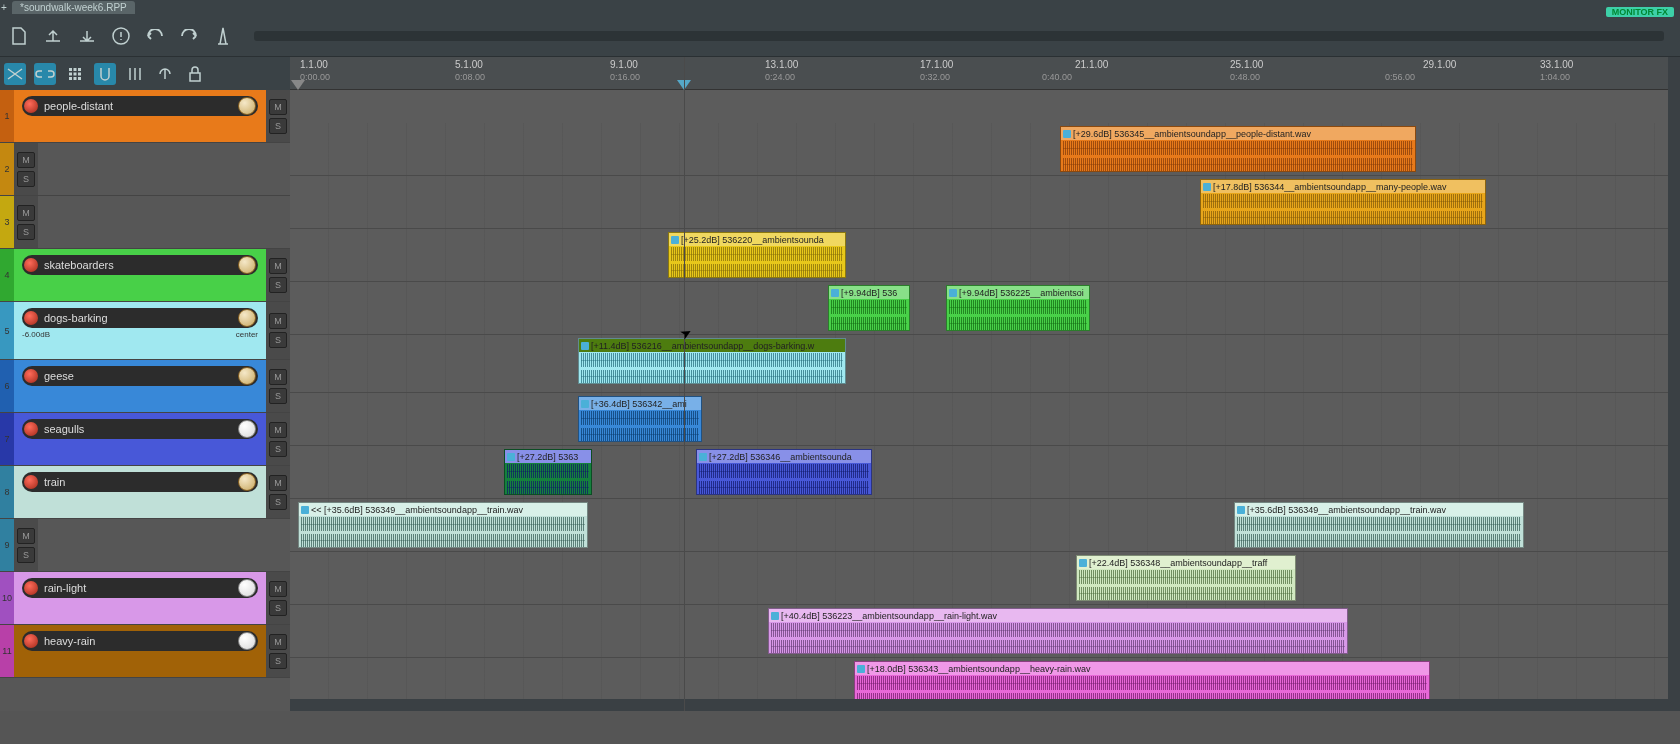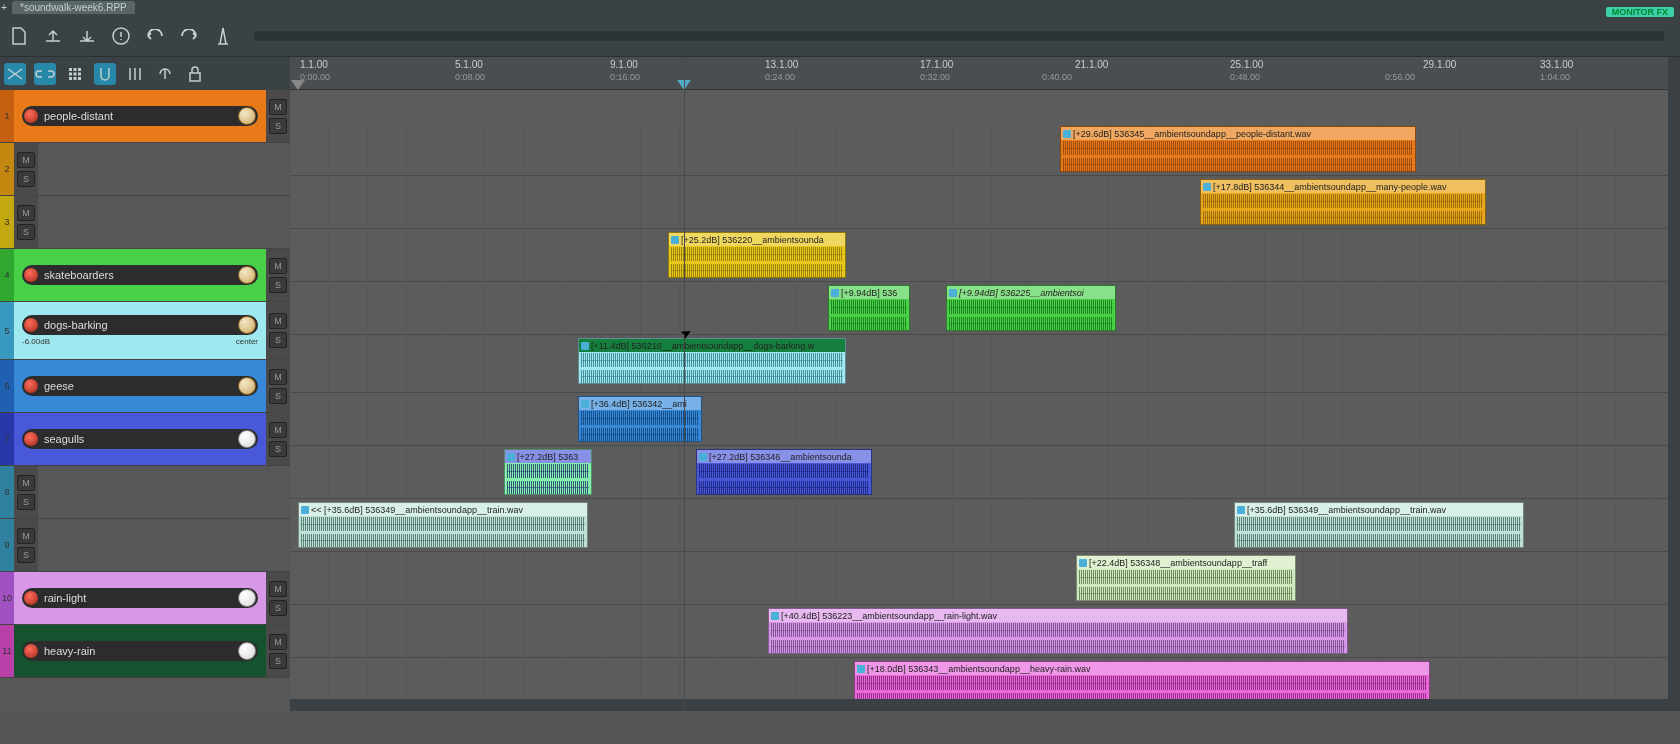--- a/index.html
+++ b/index.html
@@ -15,21 +15,21 @@
 .tool-icon svg { stroke: #c0d0d0; fill: none; }
 .tool-active { background: #2888aa; border-radius: 3px; }
 
 .hscroll-area { flex: 1; height: 10px; background: #2c3336; margin: 0 8px; border-radius: 3px; }
 
 .main { display: flex; height: 654px; }
 .left-panel { width: 290px; background: #575757; display: flex; flex-direction: column; }
 .track-row { display: flex; height: 53px; border-bottom: 1px solid #444; }
 .track-row.selected { height: 58px; }
 .track-num { width: 14px; display: flex; align-items: center; justify-content: center; font-size: 9px; color: #333; }
-.track-body { flex: 1; display: flex; flex-direction: column; justify-content: center; padding: 18px 8px; position: relative; }
+.track-body { flex: 1; display: flex; flex-direction: column; justify-content: flex-start; padding: 6px 8px; position: relative; }
 .track-ctrl { display: flex; align-items: center; background: #2c2c2c; border-radius: 10px; height: 20px; padding: 2px; }
 .rec-dot { width: 14px; height: 14px; border-radius: 50%; background: radial-gradient(circle at 40% 35%, #ff6b5a, #a02818); margin-right: 6px; flex-shrink: 0; }
 .track-name { flex: 1; font-size: 11px; color: #ddd; }
 .knob { width: 18px; height: 18px; border-radius: 50%; background: radial-gradient(circle at 35% 30%, #f5e8c8, #c8a860); border: 1px solid #886020; flex-shrink: 0; }
 .knob.white { background: radial-gradient(circle at 35% 30%, #fff, #d8d8d8); border: 1px solid #888; }
 .track-sub { font-size: 8px; color: #333; margin-top: 2px; display: flex; justify-content: space-between; }
 .ms-col { width: 24px; background: #4a4a4a; display: flex; flex-direction: column; justify-content: center; align-items: center; gap: 3px; }
 .ms-btn { width: 18px; height: 16px; background: #3a3a3a; border: 1px solid #222; border-radius: 2px; font-size: 9px; color: #999; display: flex; align-items: center; justify-content: center; cursor: pointer; }
 
 .timeline-area { flex: 1; position: relative; background: #5c5c5c; overflow: hidden; }
@@ -235,20 +235,28 @@
       </div>
 
     </div>
     <div class="ms-col">
       <div class="ms-btn">M</div>
       <div class="ms-btn">S</div>
     </div>
         </div>
         <div class="track-row" style="height: 53px;">
     <div class="track-num" style="background:#3080a0">8</div>
+    <div class="track-body" style="background:#c0e0d8">
+      <div class="track-ctrl">
+        <div class="rec-dot"></div>
+        <div class="track-name">train</div>
+        <div class="knob "></div>
+      </div>
+
+    </div>
     <div class="ms-col">
       <div class="ms-btn">M</div>
       <div class="ms-btn">S</div>
     </div>
         </div>
         <div class="track-row" style="height: 53px;">
     <div class="track-num" style="background:#3080a0">9</div>
     <div class="ms-col">
       <div class="ms-btn">M</div>
       <div class="ms-btn">S</div>
@@ -264,21 +272,21 @@
       </div>
 
     </div>
     <div class="ms-col">
       <div class="ms-btn">M</div>
       <div class="ms-btn">S</div>
     </div>
         </div>
         <div class="track-row" style="height: 53px;">
     <div class="track-num" style="background:#b840a8">11</div>
-    <div class="track-body" style="background:#14532d">
+    <div class="track-body" style="background:#a16207">
       <div class="track-ctrl">
         <div class="rec-dot"></div>
         <div class="track-name">heavy-rain</div>
         <div class="knob white"></div>
       </div>
 
     </div>
     <div class="ms-col">
       <div class="ms-btn">M</div>
       <div class="ms-btn">S</div>
@@ -355,51 +363,51 @@
         <div class="clip" style="left: 538px; width: 82px; top: 195px; background: rgb(72, 208, 72);">
           <div class="clip-header" style="background:#88e088">
             <span class="clip-badge"></span>
             <span>[+9.94dB] 536</span>
           </div>
           <div class="clip-wave" style="color:#106810">
             <div class="wave-line l1"></div>
             <div class="wave-line l2"></div>
           </div>
         </div>
-        <div class="clip" style="left: 656px; width: 170px; top: 195px; background: rgb(72, 208, 72); font-style: italic;">
+        <div class="clip" style="left: 656px; width: 144px; top: 195px; background: rgb(72, 208, 72);">
           <div class="clip-header" style="background:#88e088">
             <span class="clip-badge"></span>
             <span>[+9.94dB] 536225__ambientsoi</span>
           </div>
           <div class="clip-wave" style="color:#106810">
             <div class="wave-line l1"></div>
             <div class="wave-line l2"></div>
           </div>
         </div>
         <div class="clip" style="left: 288px; width: 268px; top: 248px; background: rgb(160, 232, 240);">
-          <div class="clip-header" style="background:#15803d">
+          <div class="clip-header" style="background:#4d7c0f">
             <span class="clip-badge"></span>
             <span>[+11.4dB] 536216__ambientsoundapp__dogs-barking.w</span>
           </div>
           <div class="clip-wave" style="color:#206878">
             <div class="wave-line l1"></div>
             <div class="wave-line l2"></div>
           </div>
         </div>
         <div class="clip" style="left: 288px; width: 124px; top: 306px; background: rgb(56, 136, 216);">
           <div class="clip-header" style="background:#78b0e8">
             <span class="clip-badge"></span>
             <span>[+36.4dB] 536342__ami</span>
           </div>
           <div class="clip-wave" style="color:#083868">
             <div class="wave-line l1"></div>
             <div class="wave-line l2"></div>
           </div>
         </div>
-        <div class="clip" style="left: 214px; width: 88px; top: 359px; background: #86efac;">
+        <div class="clip" style="left: 214px; width: 88px; top: 359px; background: #15803d;">
           <div class="clip-header" style="background:#8890e8">
             <span class="clip-badge"></span>
             <span>[+27.2dB] 5363</span>
           </div>
           <div class="clip-wave" style="color:#101868">
             <div class="wave-line l1"></div>
             <div class="wave-line l2"></div>
           </div>
         </div>
         <div class="clip" style="left: 406px; width: 176px; top: 359px; background: rgb(72, 88, 216);">

